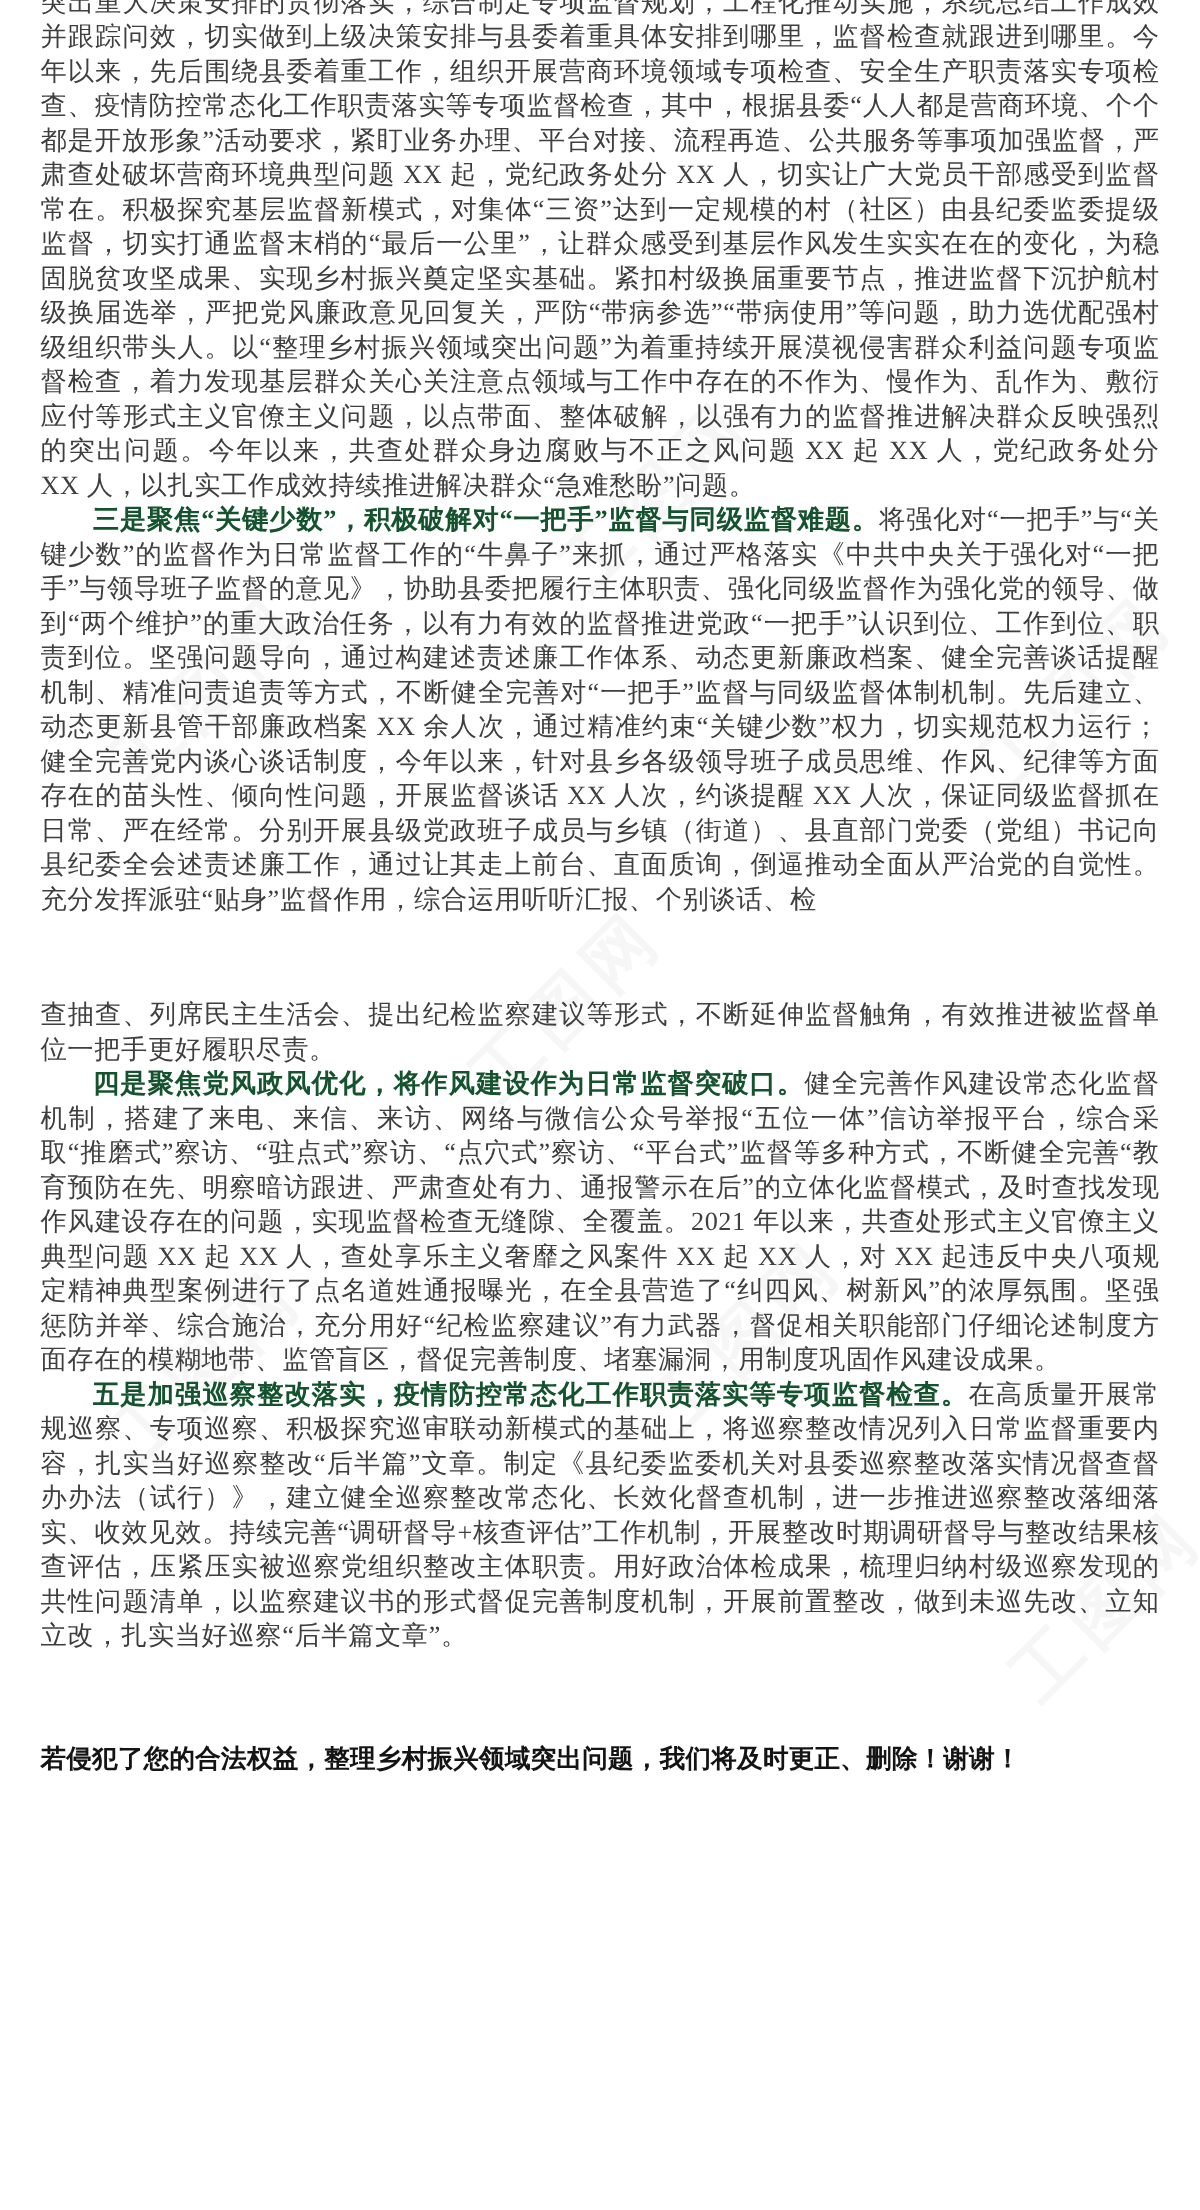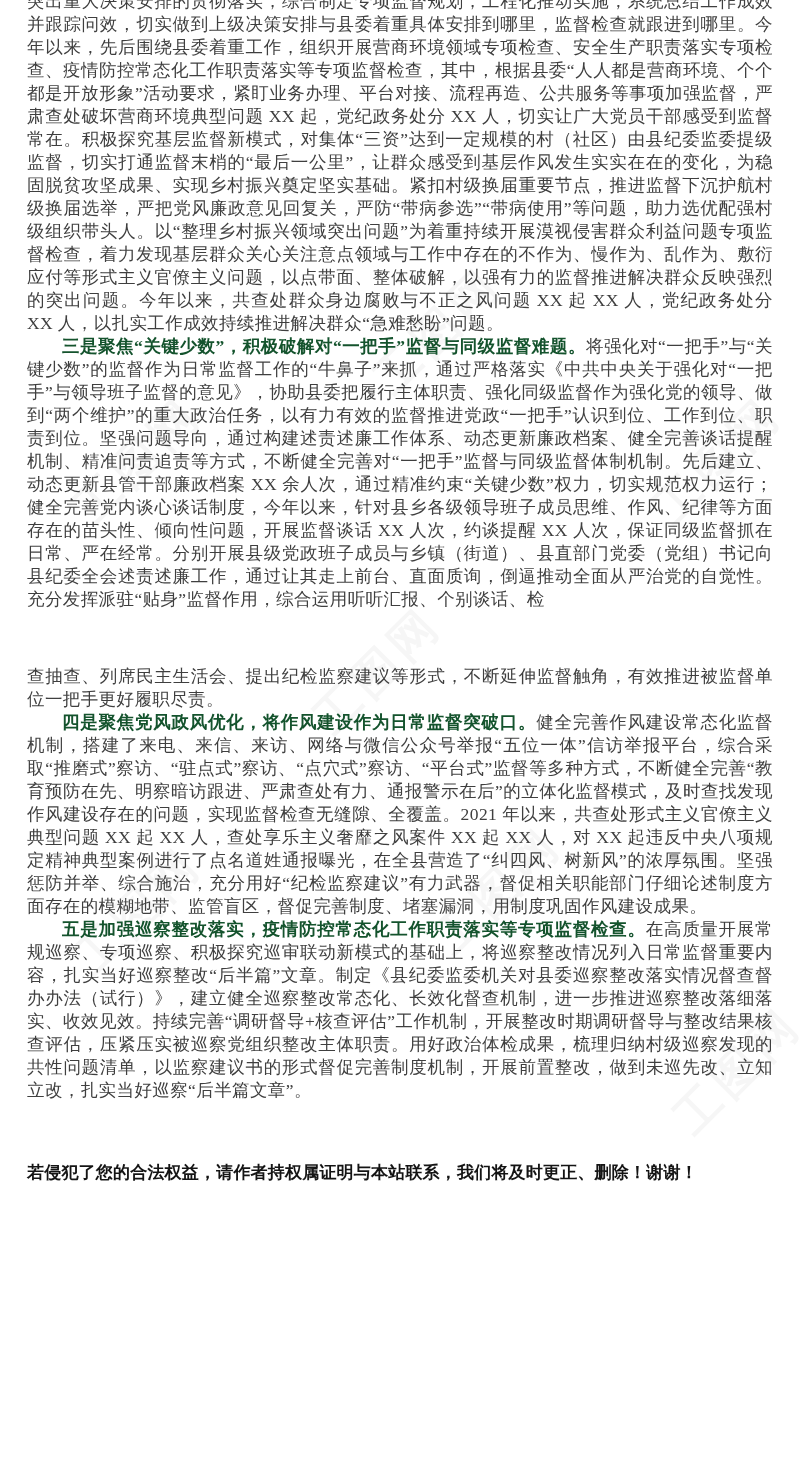--- a/index.html
+++ b/index.html
@@ -88,16 +88,16 @@
 
   <p><span>查抽查、列席民主生活会、提出纪检监察建议等形式，不断延伸监督触角，有效推进被监督单位一把手更好履职尽责。</span></p>
 
   <p class="para-indent"><span class="lead">四是聚焦党风政风优化，将作风建设作为日常监督突破口。</span><span>健全完善作风建设常态化监督机制，搭建了来电、来信、来访、网络与微信公众号举报“五位一体”信访举报平台，综合采取“推磨式”察访、“驻点式”察访、“点穴式”察访、“平台式”监督等多种方式，不断健全完善“教育预防在先、明察暗访跟进、严肃查处有力、通报警示在后”的立体化监督模式，及时查找发现作风建设存在的问题，实现监督检查无缝隙、全覆盖。2021 年以来，共查处形式主义官僚主义典型问题 XX 起 XX 人，查处享乐主义奢靡之风案件 XX 起 XX 人，对 XX 起违反中央八项规定精神典型案例进行了点名道姓通报曝光，在全县营造了“纠四风、树新风”的浓厚氛围。坚强惩防并举、综合施治，充分用好“纪检监察建议”有力武器，督促相关职能部门仔细论述制度方面存在的模糊地带、监管盲区，督促完善制度、堵塞漏洞，用制度巩固作风建设成果。</span></p>
 
   <p class="para-indent"><span class="lead">五是加强巡察整改落实，疫情防控常态化工作职责落实等专项监督检查。</span><span>在高质量开展常规巡察、专项巡察、积极探究巡审联动新模式的基础上，将巡察整改情况列入日常监督重要内容，扎实当好巡察整改“后半篇”文章。制定《县纪委监委机关对县委巡察整改落实情况督查督办办法（试行）》，建立健全巡察整改常态化、长效化督查机制，进一步推进巡察整改落细落实、收效见效。持续完善“调研督导+核查评估”工作机制，开展整改时期调研督导与整改结果核查评估，压紧压实被巡察党组织整改主体职责。用好政治体检成果，梳理归纳村级巡察发现的共性问题清单，以监察建议书的形式督促完善制度机制，开展前置整改，做到未巡先改、立知立改，扎实当好巡察“后半篇文章”。</span></p>
 
   <div class="spacer-2"></div>
 
   <div class="disclaimer">
-    <p>若侵犯了您的合法权益，请作者持权属证明与本站联系，我们将及时更正、删除！谢谢！</p>
+    <p>若侵犯了您的合法权益，整理乡村振兴领域突出问题，我们将及时更正、删除！谢谢！</p>
   </div>
 
 </div>
 
 </body></html>

